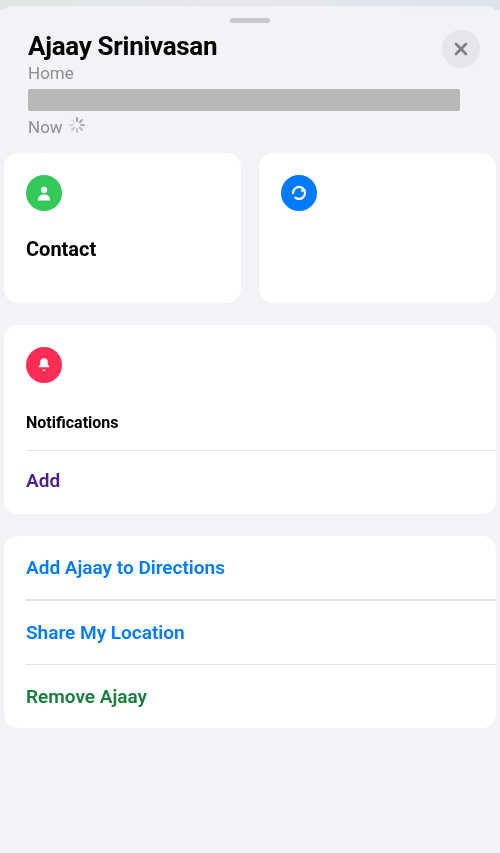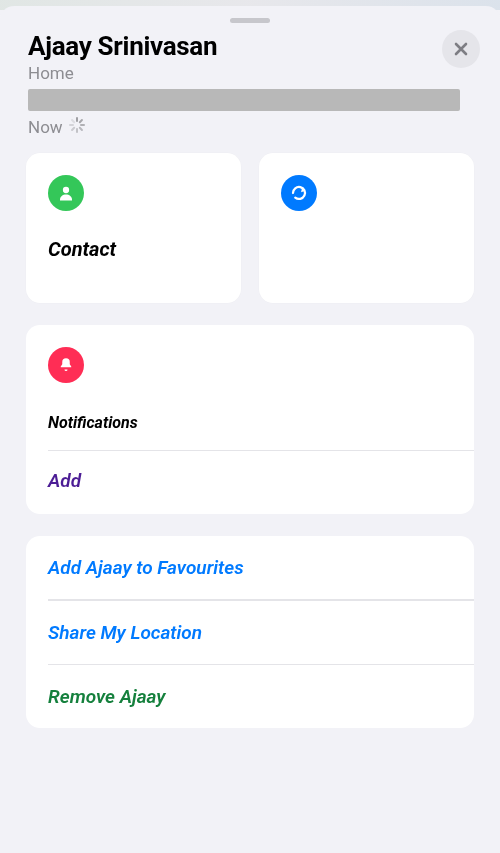--- a/index.html
+++ b/index.html
@@ -40,21 +40,21 @@
     .spinner span:nth-child(5){transform:rotate(180deg);opacity:.55}
     .spinner span:nth-child(6){transform:rotate(225deg);opacity:.45}
     .spinner span:nth-child(7){transform:rotate(270deg);opacity:.35}
     .spinner span:nth-child(8){transform:rotate(315deg);opacity:.25}
     .close-btn {
       position:absolute; top:4px; right:20px;
       width:38px;height:38px;border-radius:50%;
       background:#e5e5ea; border:none; display:flex;align-items:center;justify-content:center;
       cursor:pointer;
     }
-    .content { padding:0 26px;font-style:italic; }
+    .content { padding:0 4px; }
     .card-row { display:flex; gap:18px; margin-top:6px;}
     .card {
       flex:1; background:#fff; border-radius:14px; padding:22px 22px 30px 22px;
       min-height:150px; cursor:pointer;
       box-shadow:0 0 0 .5px rgba(0,0,0,.02);
     }
     .card-label{ font-size:20px; font-weight:700; color:#000; margin-top:26px; }
     .ic { width:36px; height:36px; border-radius:50%; display:flex;align-items:center;justify-content:center;}
     .ic-green{ background:#34c759;}
     .ic-blue{ background:#007aff;}
@@ -131,21 +131,21 @@
               <path d="M10 18a2 2 0 0 0 4 0z"></path>
             </svg>
         </div>
         <div class="sec-title">Notifications</div>
       </div>
       <div class="divider"></div>
       <div class="add-row">Add</div>
     </div>
 
     <div class="list-card">
-      <div class="list-row">Add Ajaay to Favourites</div>
+      <div class="list-row">Add Ajaay to Directions</div>
       <div class="list-sep"></div>
       <div class="list-sep"></div>
       <div class="list-row">Share My Location</div>
       <div class="list-sep"></div>
       <div class="list-row destructive">Remove Ajaay</div>
     </div>
 
   </div>
 </div>
 

